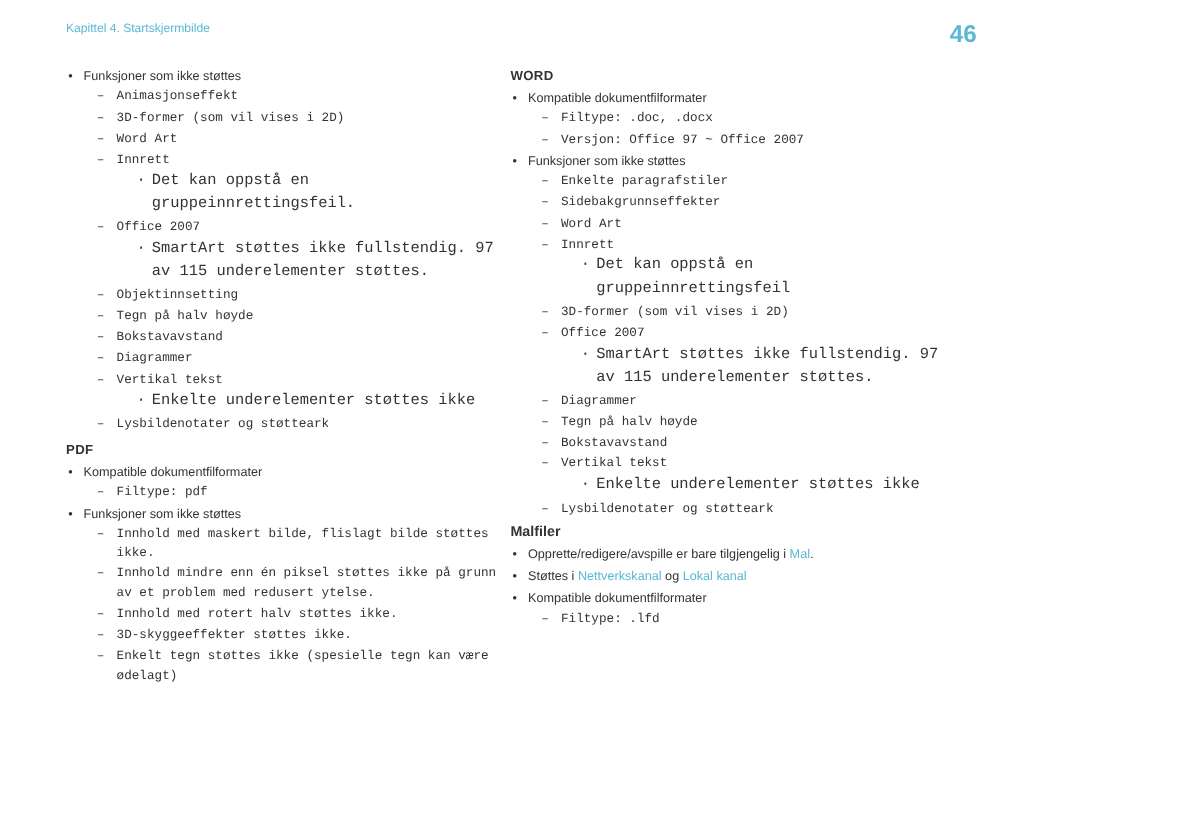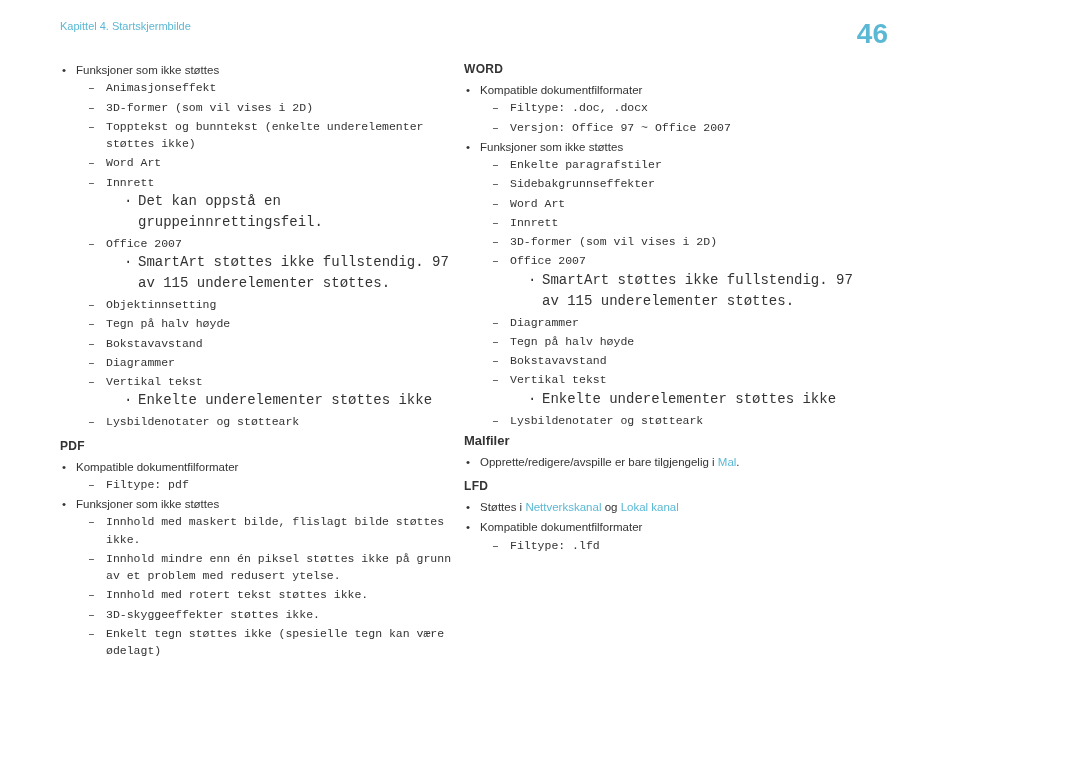--- a/index.html
+++ b/index.html
@@ -29,21 +29,21 @@
       align-items: center;
       margin-bottom: 30px;
       border-bottom: none;
     }
     .chapter-title {
       color: #5bb8d4;
       font-size: 11px;
       font-weight: normal;
     }
     .page-number {
-      font-size: 28px;
+      font-size: 22px;
       font-weight: bold;
       color: #5bb8d4;
       position: absolute;
       top: 18px;
       right: 40px;
     }
     .content-columns {
       display: flex;
       margin-top: 10px;
     }
@@ -149,21 +149,20 @@
   <div class="content-columns">
 
     <div class="left-column">
 
       <ul class="main-list">
         <li>
           <span>Funksjoner som ikke støttes</span>
           <ul class="sub-list">
             <li><span>Animasjonseffekt</span></li>
             <li><span>3D-former (som vil vises i 2D)</span></li>
-            <li><span>Topptekst og bunntekst (enkelte underelementer støttes ikke)</span></li>
             <li><span>Word Art</span></li>
             <li>
               <span>Innrett</span>
               <ul class="sub-sub-list">
                 <li><span>Det kan oppstå en gruppeinnrettingsfeil.</span></li>
               </ul>
             </li>
             <li>
               <span>Office 2007</span>
               <ul class="sub-sub-list">
@@ -191,21 +190,21 @@
           <span>Kompatible dokumentfilformater</span>
           <ul class="sub-list">
             <li><span>Filtype: pdf</span></li>
           </ul>
         </li>
         <li>
           <span>Funksjoner som ikke støttes</span>
           <ul class="sub-list">
             <li><span>Innhold med maskert bilde, flislagt bilde støttes ikke.</span></li>
             <li><span>Innhold mindre enn én piksel støttes ikke på grunn av et problem med redusert ytelse.</span></li>
-            <li><span>Innhold med rotert tekst støttes ikke.</span></li>
+            <li><span>Innhold med rotert halv støttes ikke.</span></li>
             <li><span>3D-skyggeeffekter støttes ikke.</span></li>
             <li><span>Enkelt tegn støttes ikke (spesielle tegn kan være ødelagt)</span></li>
           </ul>
         </li>
       </ul>
     </div>
 
     <div class="right-column">
 
       <div class="section-heading mt-0">WORD</div>
@@ -218,20 +217,23 @@
           </ul>
         </li>
         <li>
           <span>Funksjoner som ikke støttes</span>
           <ul class="sub-list">
             <li><span>Enkelte paragrafstiler</span></li>
             <li><span>Sidebakgrunnseffekter</span></li>
             <li><span>Word Art</span></li>
             <li>
               <span>Innrett</span>
+              <ul class="sub-sub-list">
+                <li><span>Det kan oppstå en gruppeinnrettingsfeil</span></li>
+              </ul>
             </li>
             <li><span>3D-former (som vil vises i 2D)</span></li>
             <li>
               <span>Office 2007</span>
               <ul class="sub-sub-list">
                 <li><span>SmartArt støttes ikke fullstendig. 97 av 115 underelementer støttes.</span></li>
               </ul>
             </li>
             <li><span>Diagrammer</span></li>
             <li><span>Tegn på halv høyde</span></li>
@@ -247,21 +249,20 @@
         </li>
       </ul>
 
       <div class="section-heading-normal mt-4">Malfiler</div>
       <ul class="main-list">
         <li>
           <span>Opprette/redigere/avspille er bare tilgjengelig i <a href="#" class="link-blue">Mal</a>.</span>
         </li>
       </ul>
 
-      <div class="section-heading mt-8">LFD</div>
       <ul class="main-list">
         <li>
           <span>Støttes i <a href="#" class="link-blue">Nettverkskanal</a> og <a href="#" class="link-blue">Lokal kanal</a></span>
         </li>
         <li>
           <span>Kompatible dokumentfilformater</span>
           <ul class="sub-list">
             <li><span>Filtype: .lfd</span></li>
           </ul>
         </li>

